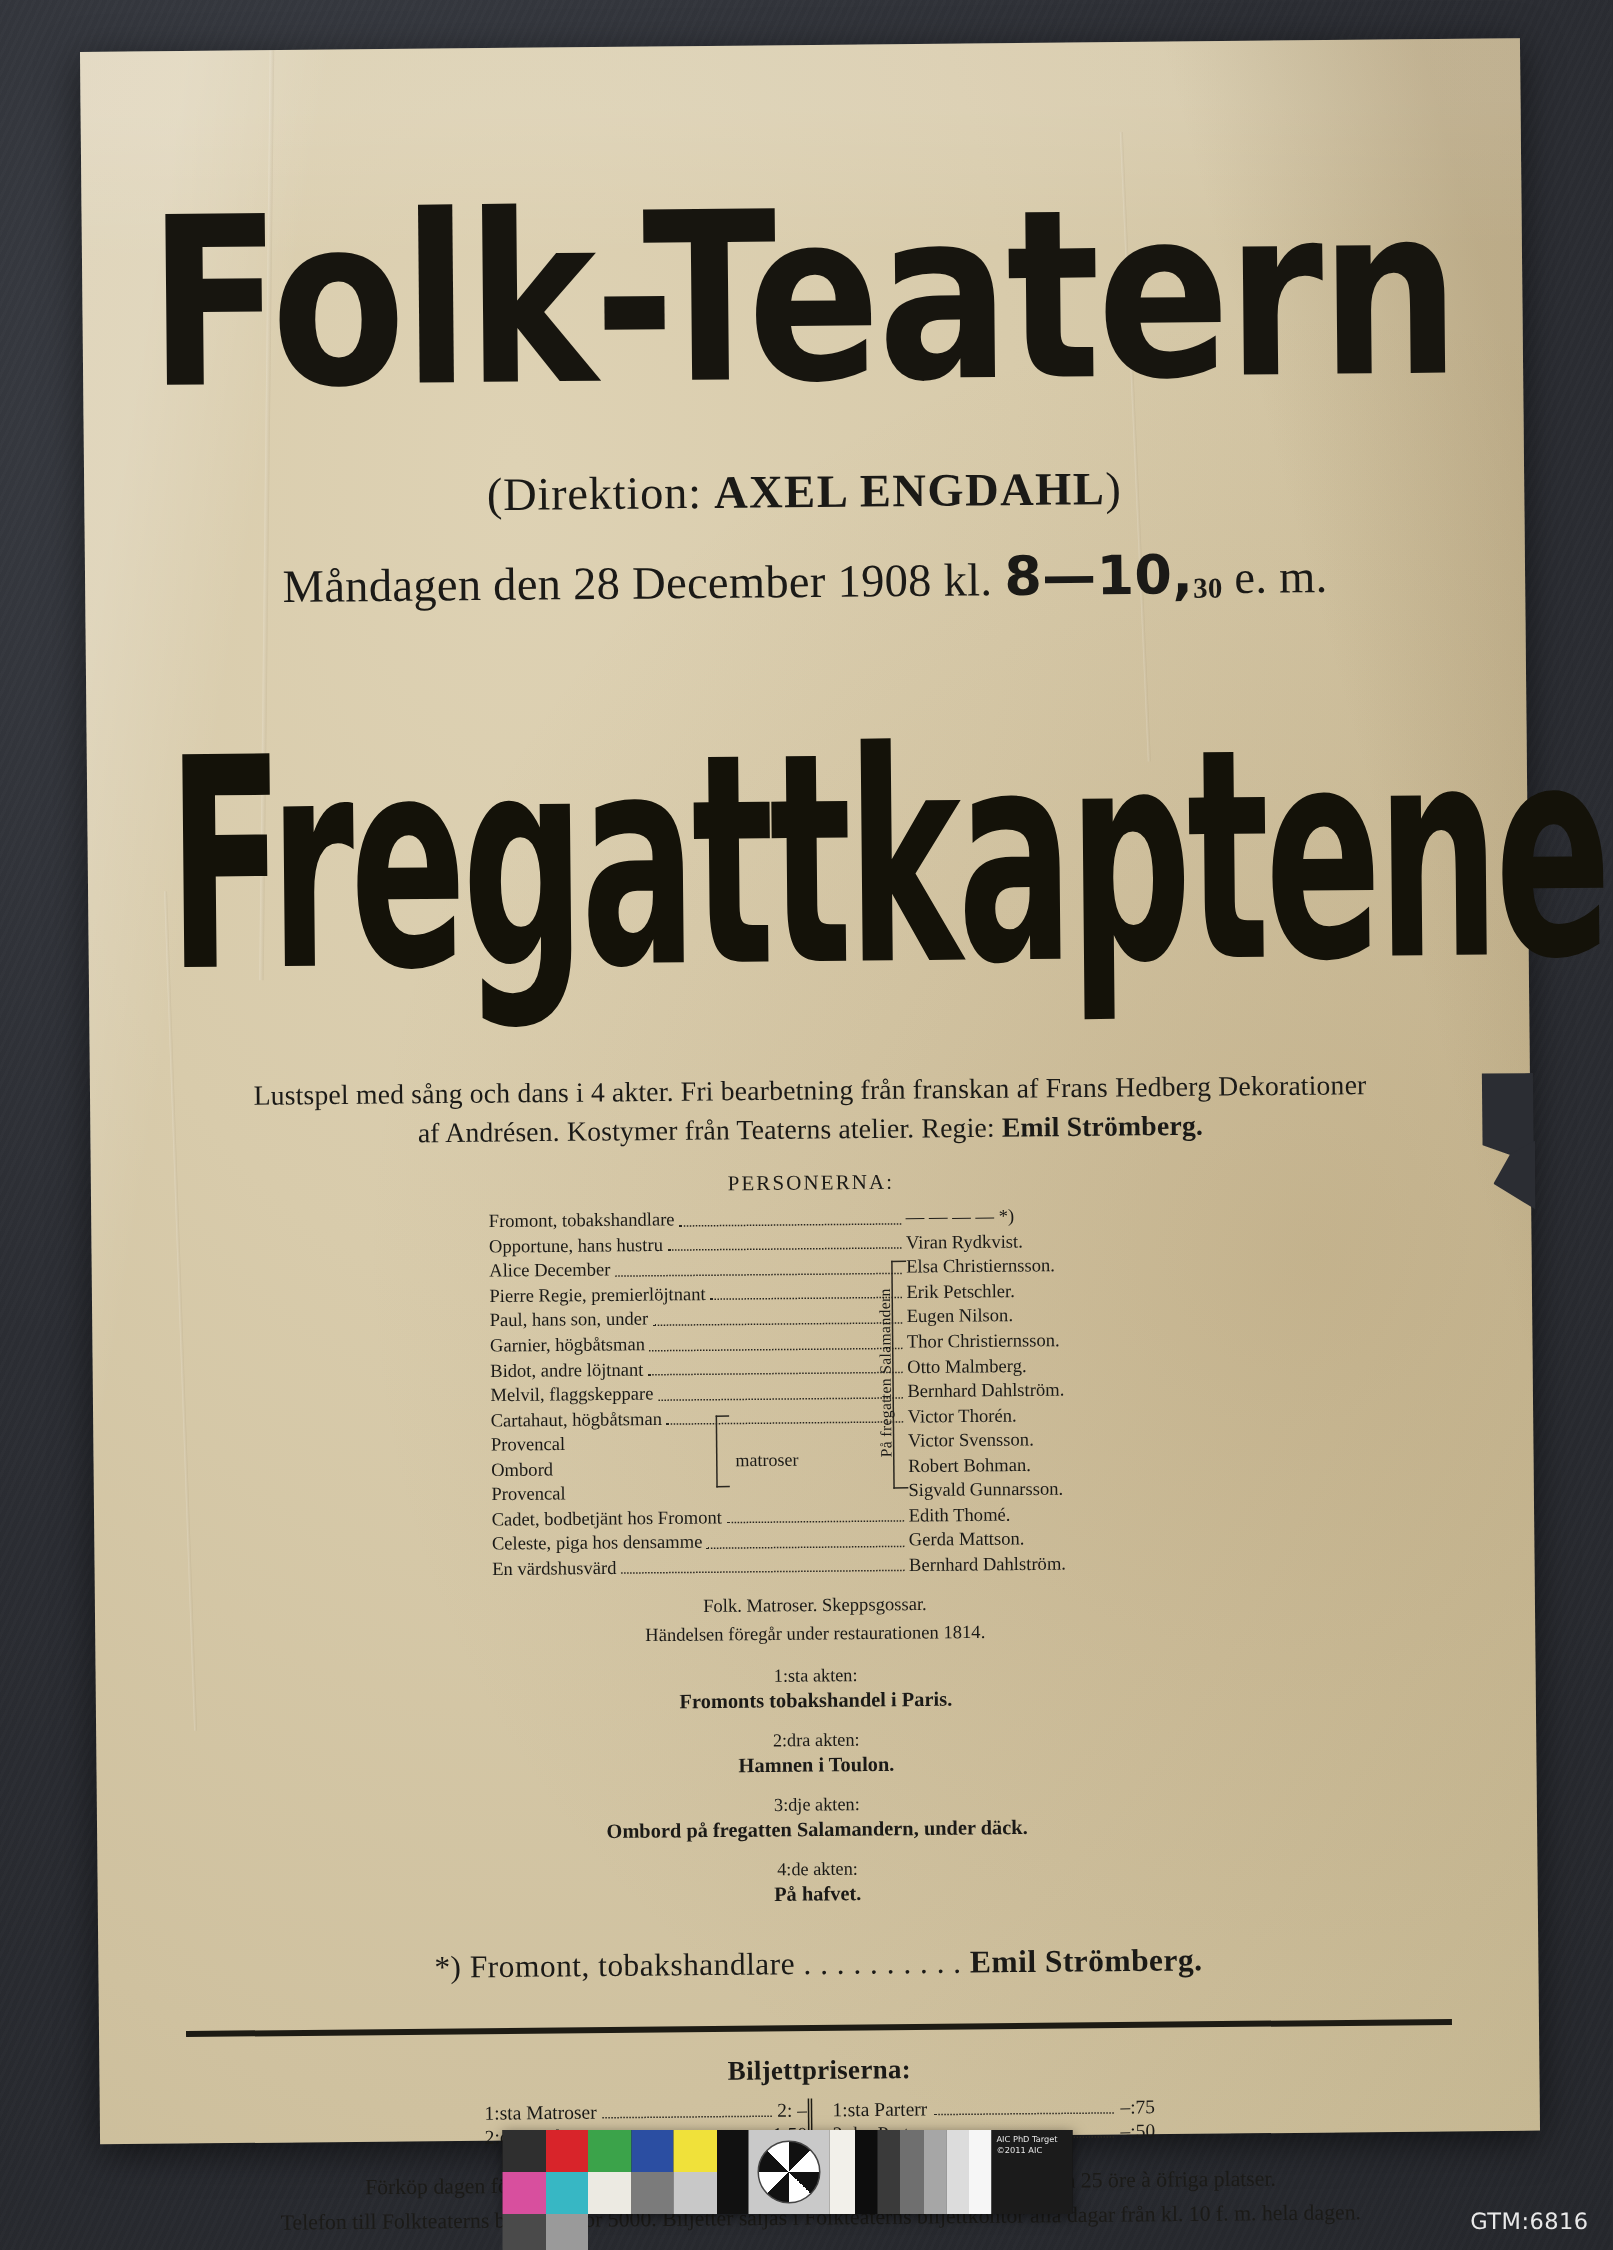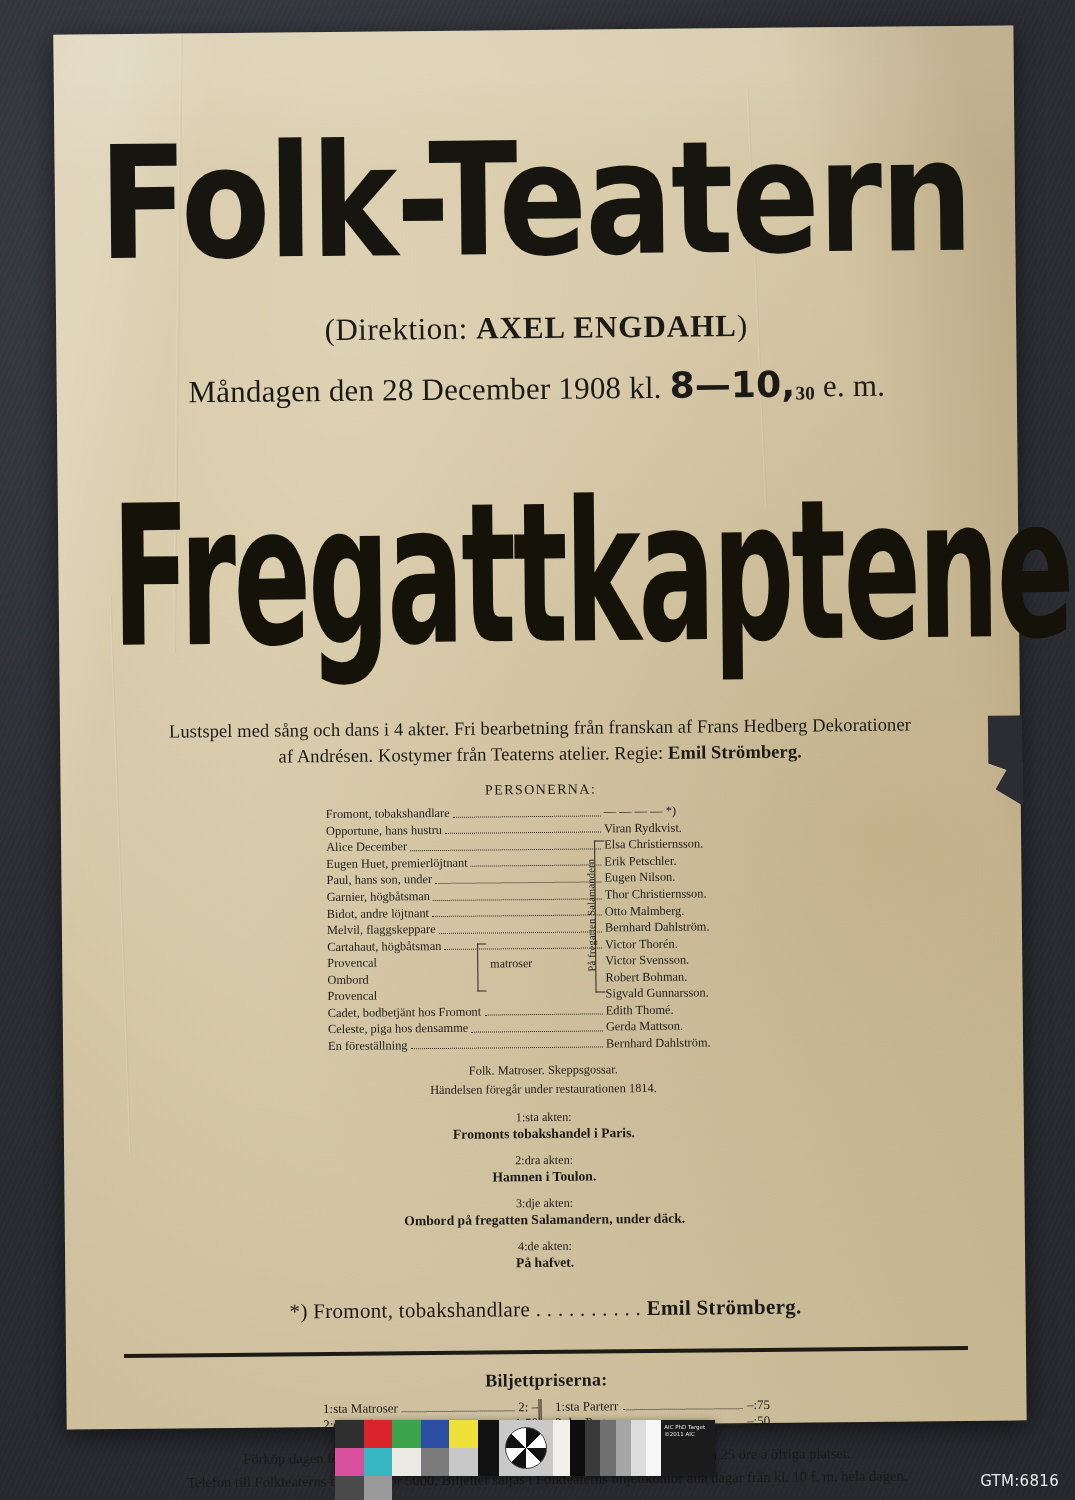--- a/index.html
+++ b/index.html
@@ -187,21 +187,21 @@
     top: 139px;
     height: 46px;
     width: 8px;
     border-left: 1.2px solid #2a2720;
     border-top: 1.2px solid #2a2720;
     border-bottom: 1.2px solid #2a2720;
   }
   .matroser-label{
     position:absolute;
     left: 163px;
-    top: 151px;
+    top: 161px;
     font-size: 12px;
   }
 
   .cast-note {
     text-align:center;
     font-size: 12.4px;
     margin-top: 9px;
     line-height:1.5;
   }
   .akt-block{ text-align:center; margin-top: 11px; }
@@ -365,21 +365,21 @@
         <span class="cast-role">Opportune, hans hustru</span>
         <span class="cast-dots"></span>
         <span class="cast-actor">Viran Rydkvist.</span>
       </div>
       <div class="cast-row">
         <span class="cast-role">Alice December</span>
         <span class="cast-dots"></span>
         <span class="cast-actor">Elsa Christiernsson.</span>
       </div>
       <div class="cast-row">
-        <span class="cast-role">Eugen Huet, premierlöjtnant</span>
+        <span class="cast-role">Pierre Regie, premierlöjtnant</span>
         <span class="cast-dots"></span>
         <span class="cast-actor">Erik Petschler.</span>
       </div>
       <div class="cast-row">
         <span class="cast-role">Paul, hans son, under</span>
         <span class="cast-dots"></span>
         <span class="cast-actor">Eugen Nilson.</span>
       </div>
       <div class="cast-row">
         <span class="cast-role">Garnier, högbåtsman</span>
@@ -420,21 +420,21 @@
         <span class="cast-role">Cadet, bodbetjänt hos Fromont</span>
         <span class="cast-dots"></span>
         <span class="cast-actor">Edith Thomé.</span>
       </div>
       <div class="cast-row">
         <span class="cast-role">Celeste, piga hos densamme</span>
         <span class="cast-dots"></span>
         <span class="cast-actor">Gerda Mattson.</span>
       </div>
       <div class="cast-row">
-        <span class="cast-role">En föreställning</span>
+        <span class="cast-role">En värdshusvärd</span>
         <span class="cast-dots"></span>
         <span class="cast-actor">Bernhard Dahlström.</span>
       </div>
 
       <div class="brace-salamandern"></div>
       <div class="vert-label">På fregatten Salamandern</div>
       <div class="brace-matroser"></div>
       <div class="matroser-label">matroser</div>
     </div>
 

